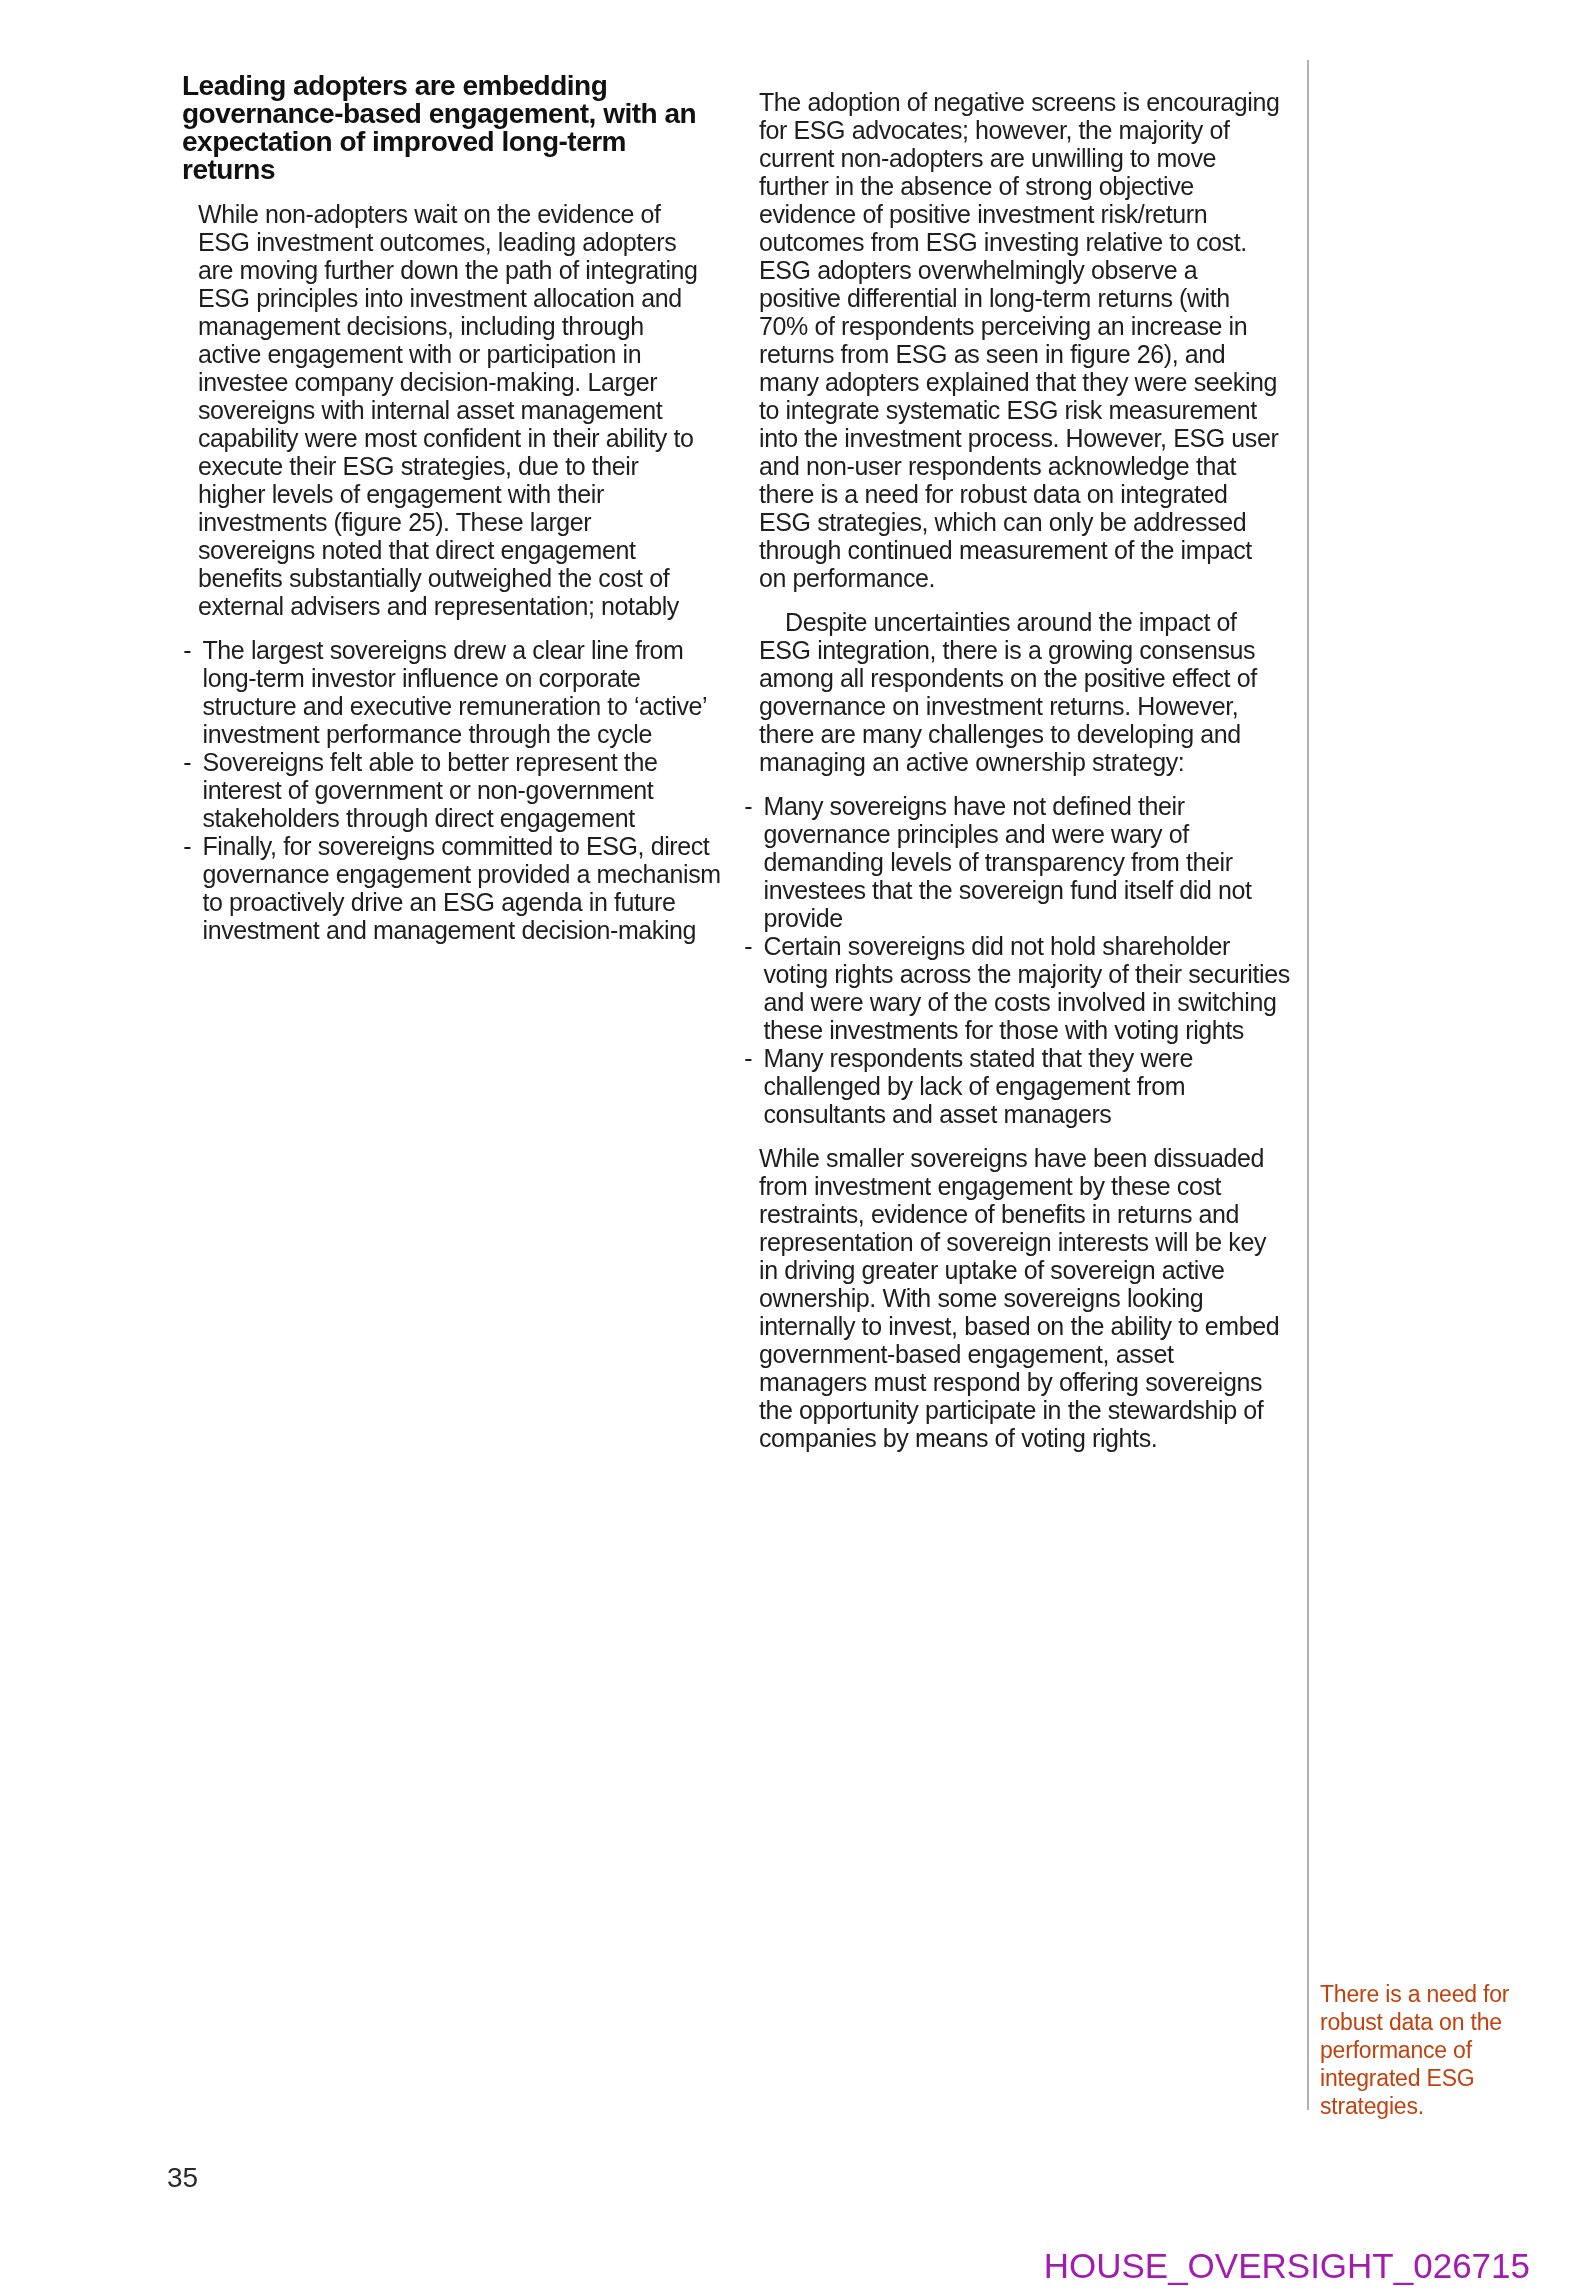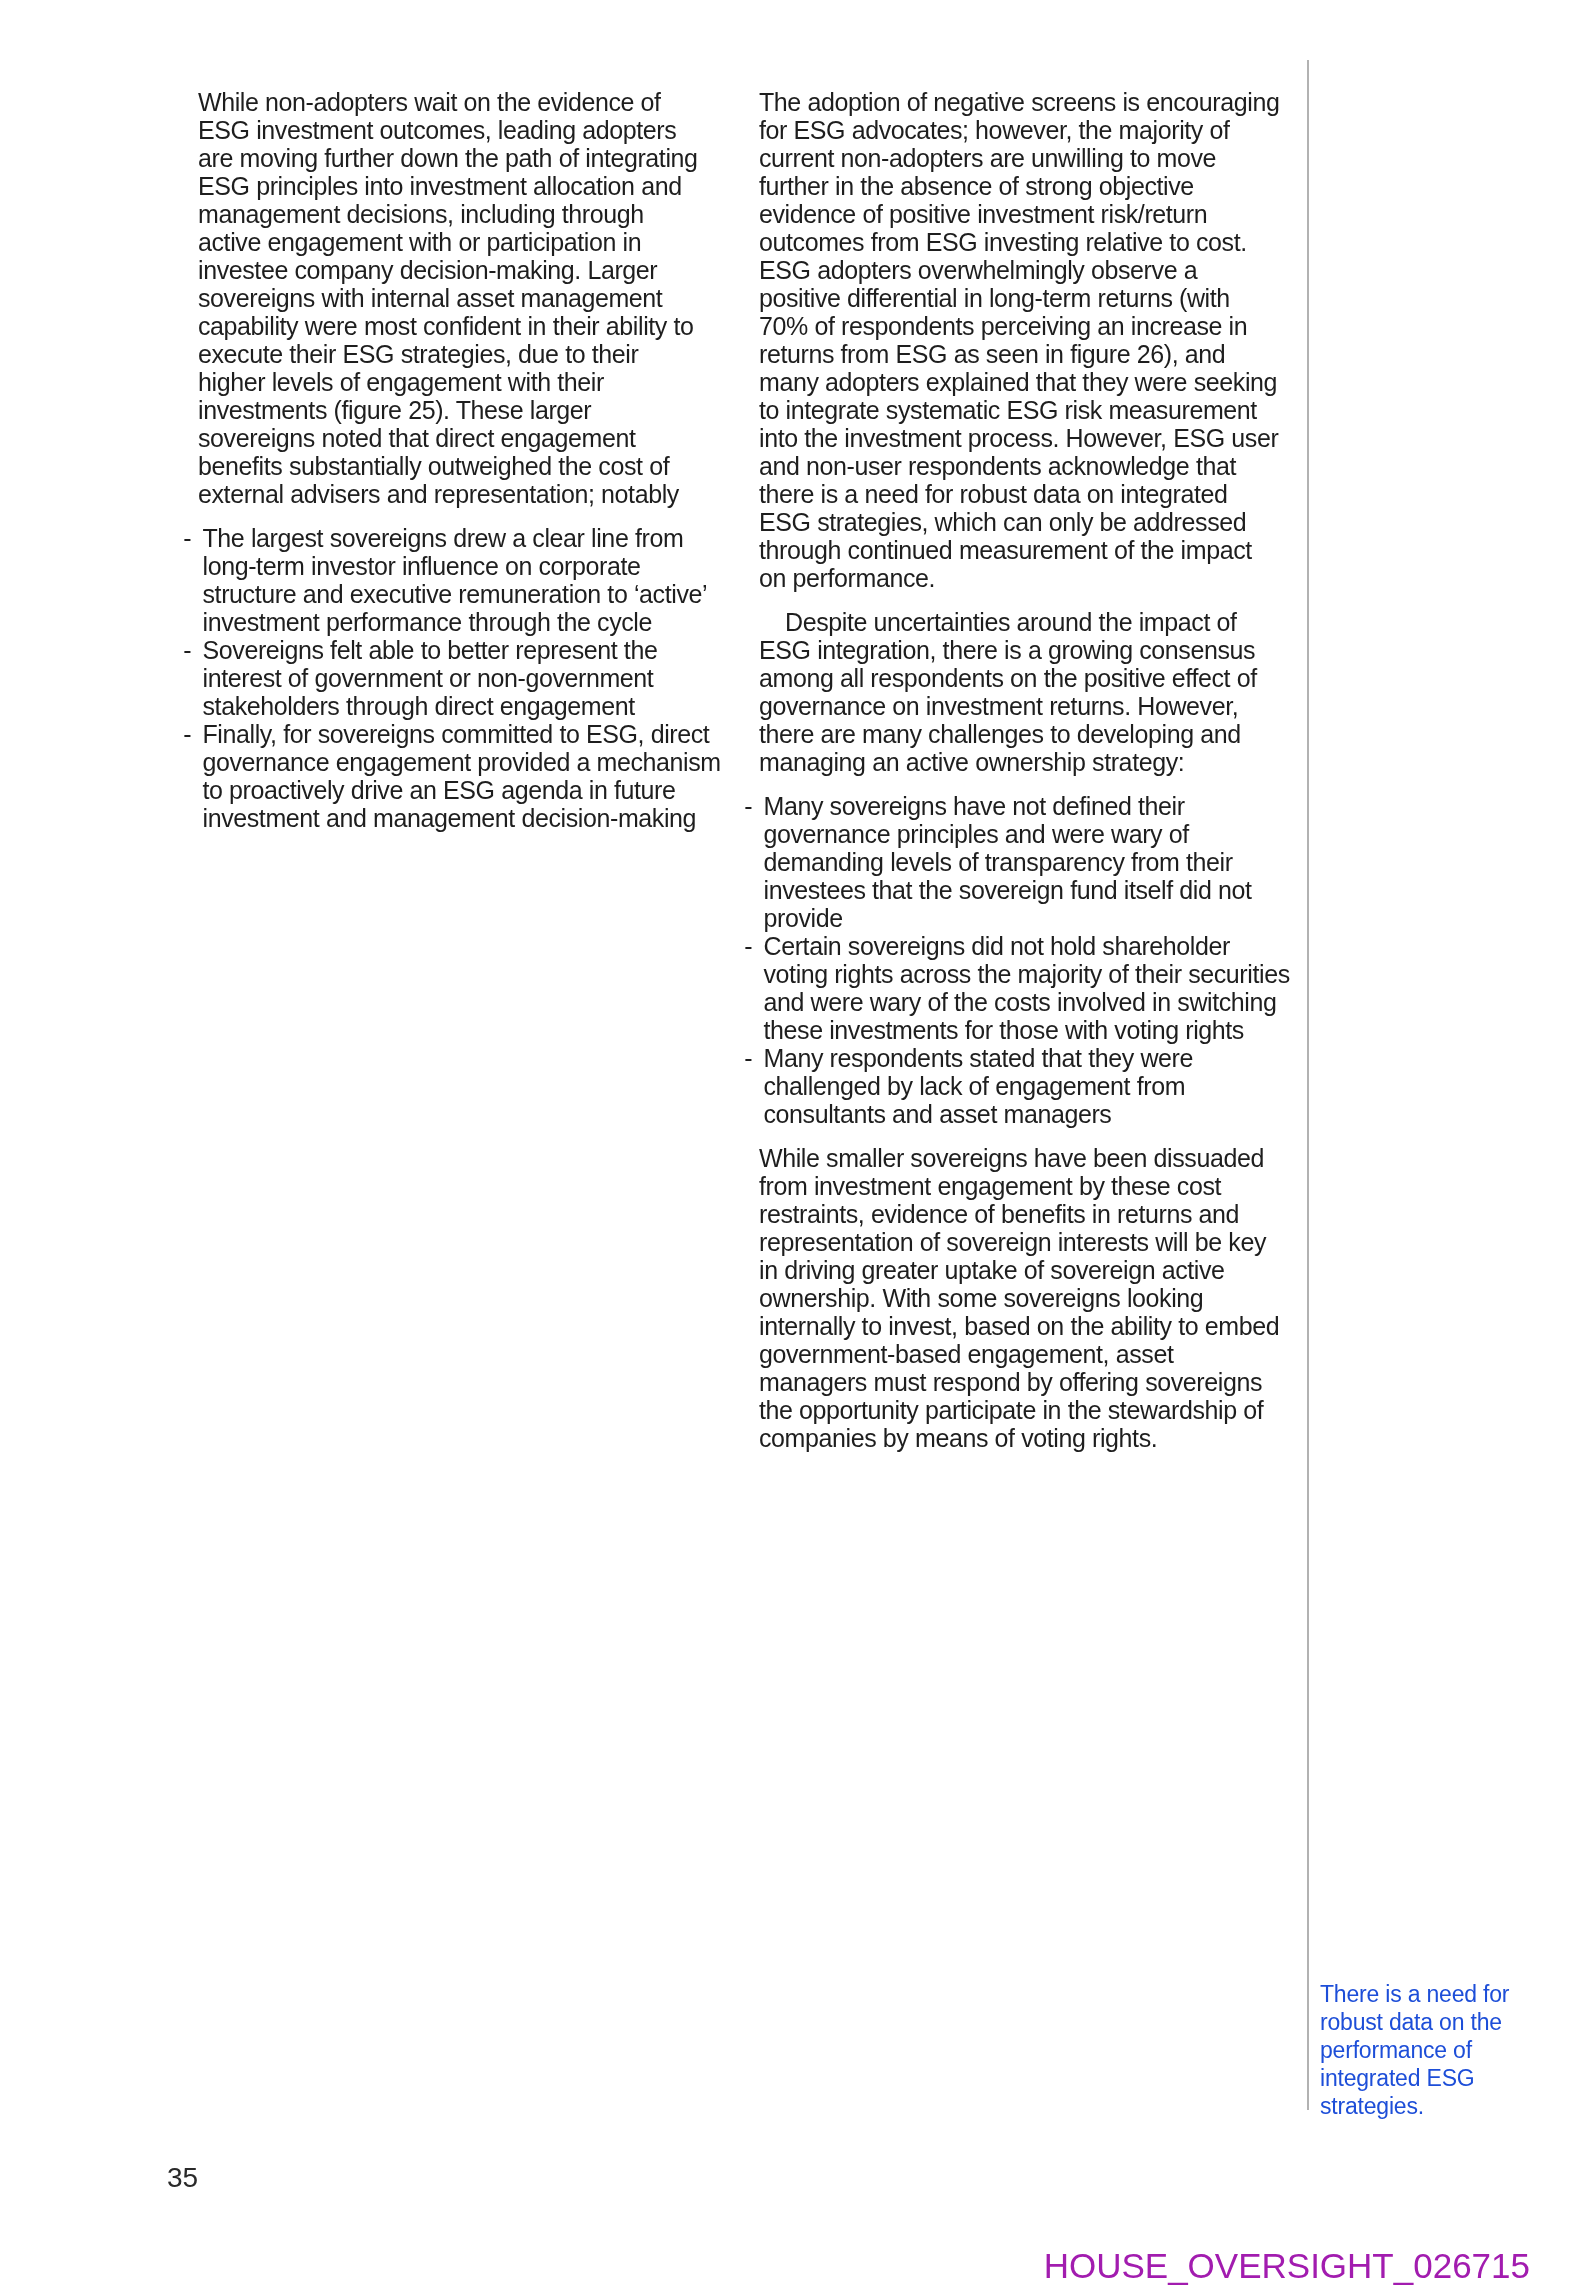--- a/index.html
+++ b/index.html
@@ -64,21 +64,21 @@
     background: #b2b2b2;
   }
   .pull-quote {
     position: absolute;
     left: 1320px;
     top: 1980px;
     width: 196px;
     font-size: 23px;
     line-height: 28px;
     letter-spacing: -0.2px;
-    color: #1d4ed8;
+    color: #c2410c;
   }
   .page-number {
     position: absolute;
     left: 167px;
     top: 2163px;
     font-size: 28px;
     line-height: 29.5px;
     color: #2a2a2a;
   }
   .footer-id {
@@ -91,20 +91,21 @@
     color: #a21caf;
     white-space: nowrap;
   }
 </style>
 </head>
 <body>
 
 <div class="page">
 
   <section class="col col-left">
+    <h2>Leading adopters are embedding governance-based engagement, with an expectation of improved long-term returns</h2>
     <p>While non-adopters wait on the evidence of ESG investment outcomes, leading adopters are moving further down the path of integrating ESG principles into investment allocation and management decisions, including through active engagement with or participation in investee company decision-making. Larger sovereigns with internal asset management capability were most confident in their ability to execute their ESG strategies, due to their higher levels of engagement with their investments (figure 25). These larger sovereigns noted that direct engagement benefits substantially outweighed the cost of external advisers and representation; notably</p>
     <ul class="dash-list">
       <li>The largest sovereigns drew a clear line from long-term investor influence on corporate structure and executive remuneration to ‘active’ investment performance through the cycle</li>
       <li>Sovereigns felt able to better represent the interest of government or non-government stakeholders through direct engagement</li>
       <li>Finally, for sovereigns committed to ESG, direct governance engagement provided a mechanism to proactively drive an ESG agenda in future investment and management decision-making</li>
     </ul>
   </section>
 
   <section class="col col-right">
     <p>The adoption of negative screens is encouraging for ESG advocates; however, the majority of current non-adopters are unwilling to move further in the absence of strong objective evidence of positive investment risk/return outcomes from ESG investing relative to cost. ESG adopters overwhelmingly observe a positive differential in long-term returns (with 70% of respondents perceiving an increase in returns from ESG as seen in figure 26), and many adopters explained that they were seeking to integrate systematic ESG risk measurement into the investment process. However, ESG user and non-user respondents acknowledge that there is a need for robust data on integrated ESG strategies, which can only be addressed through continued measurement of the impact on performance.</p>

